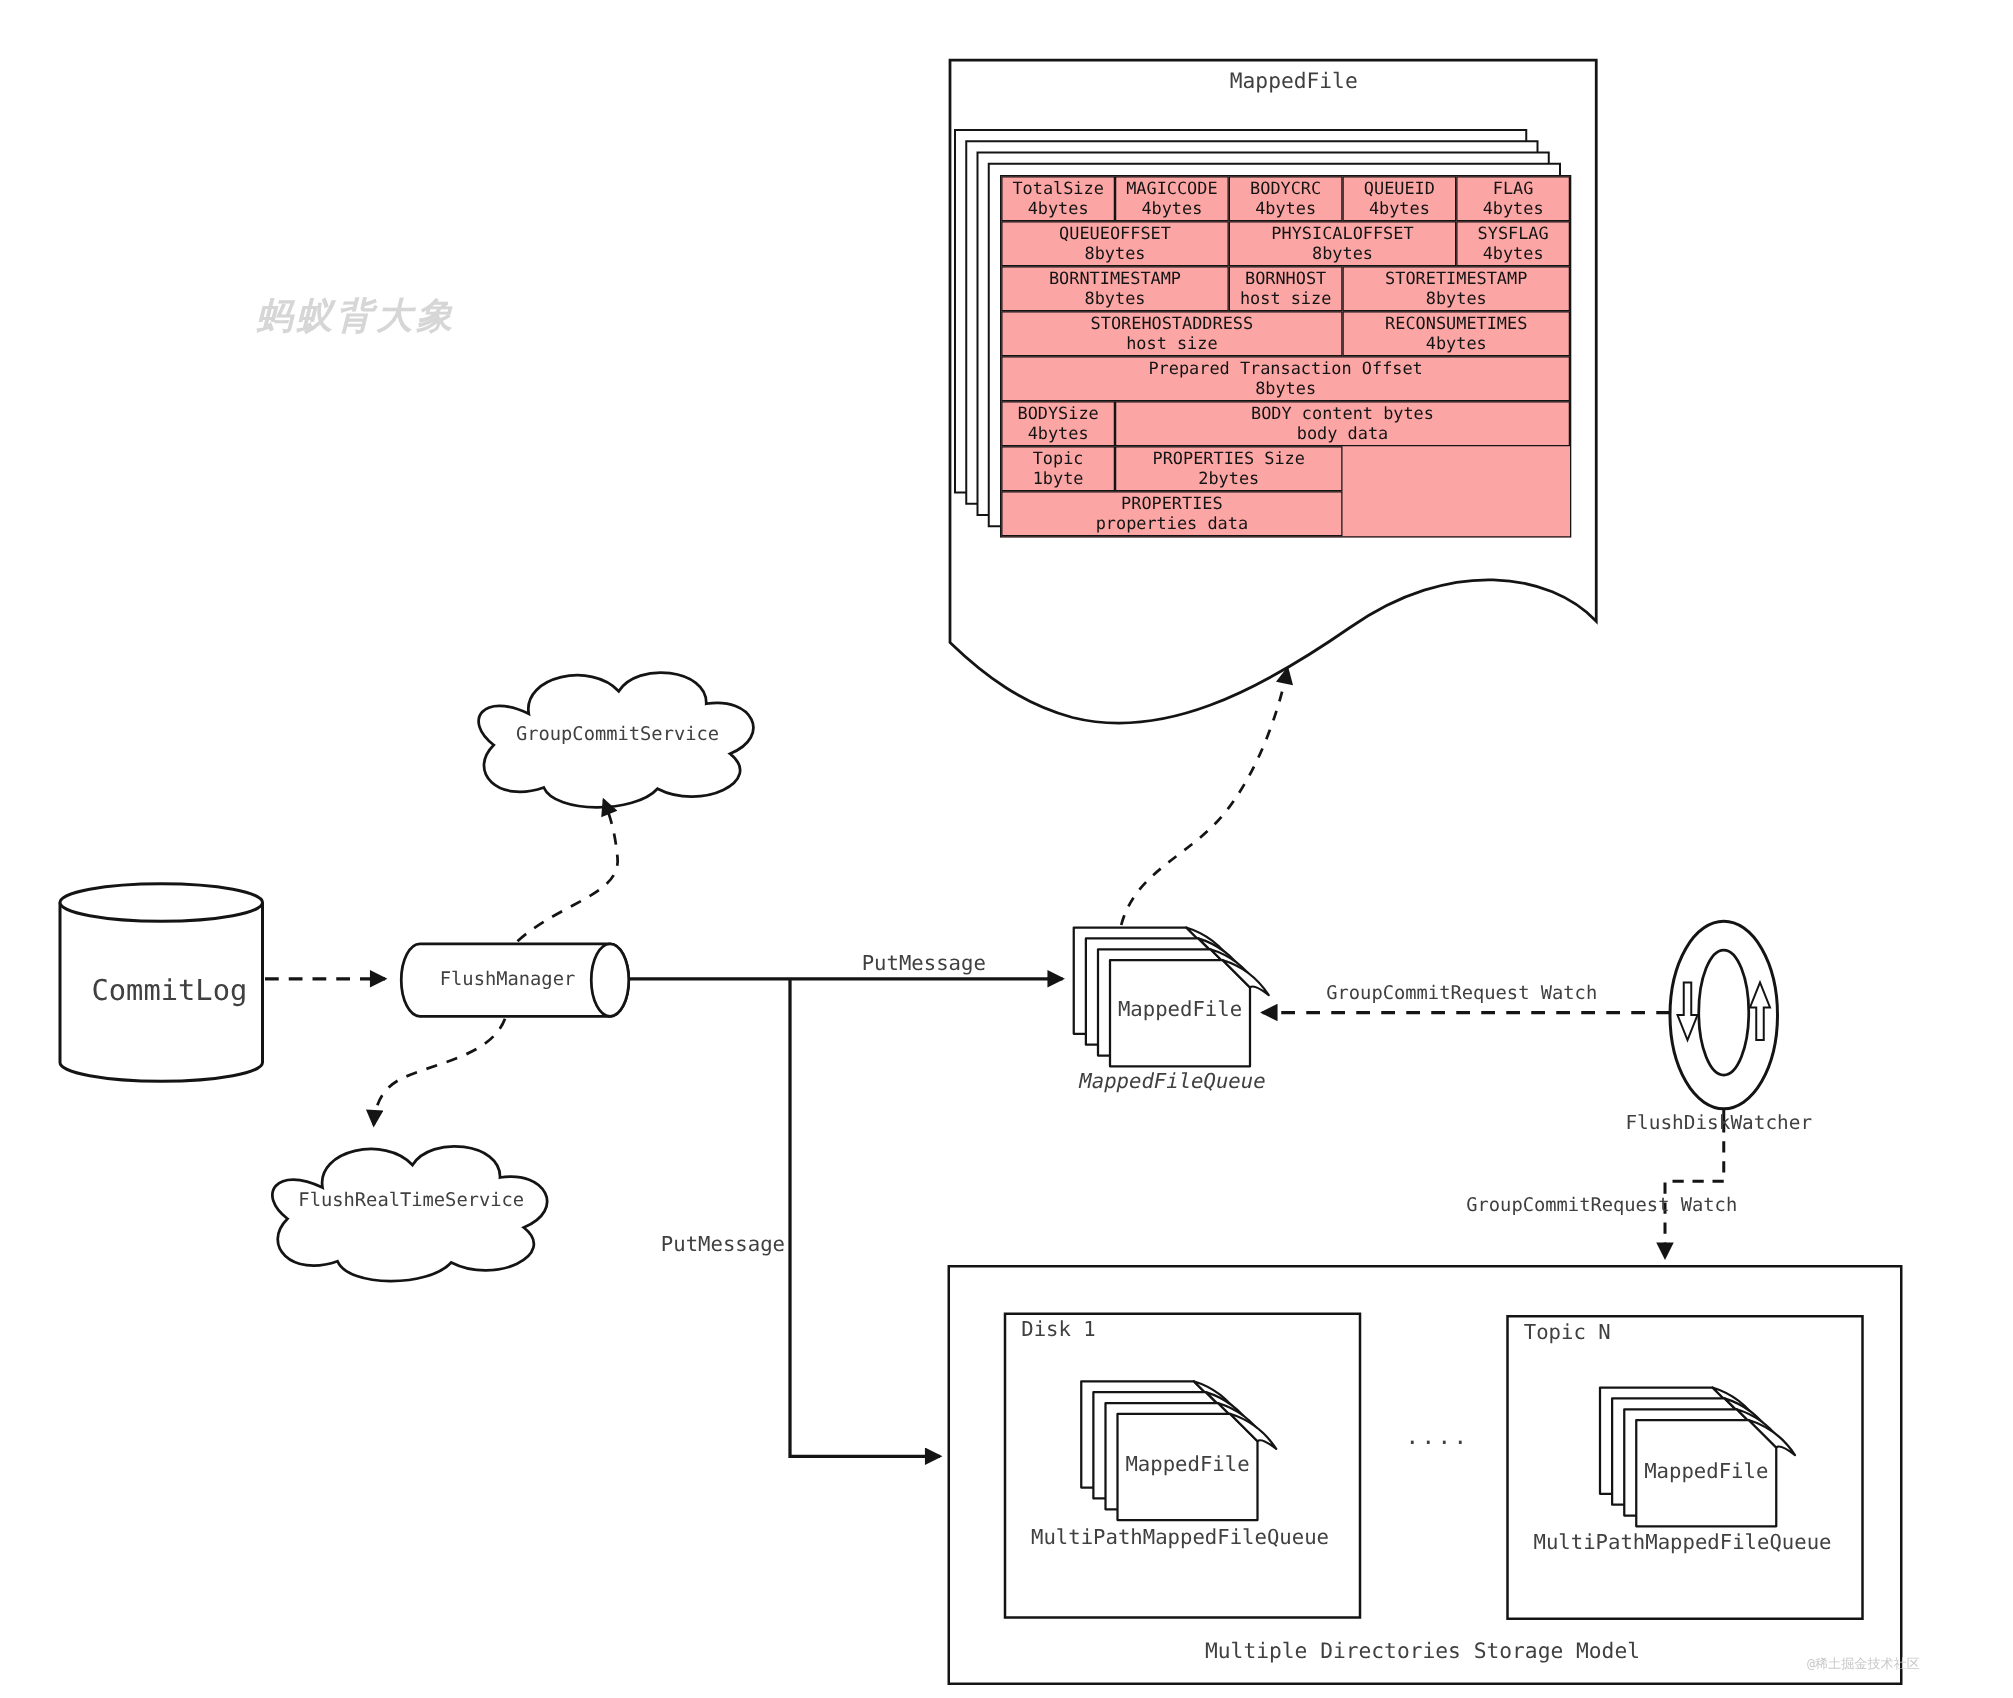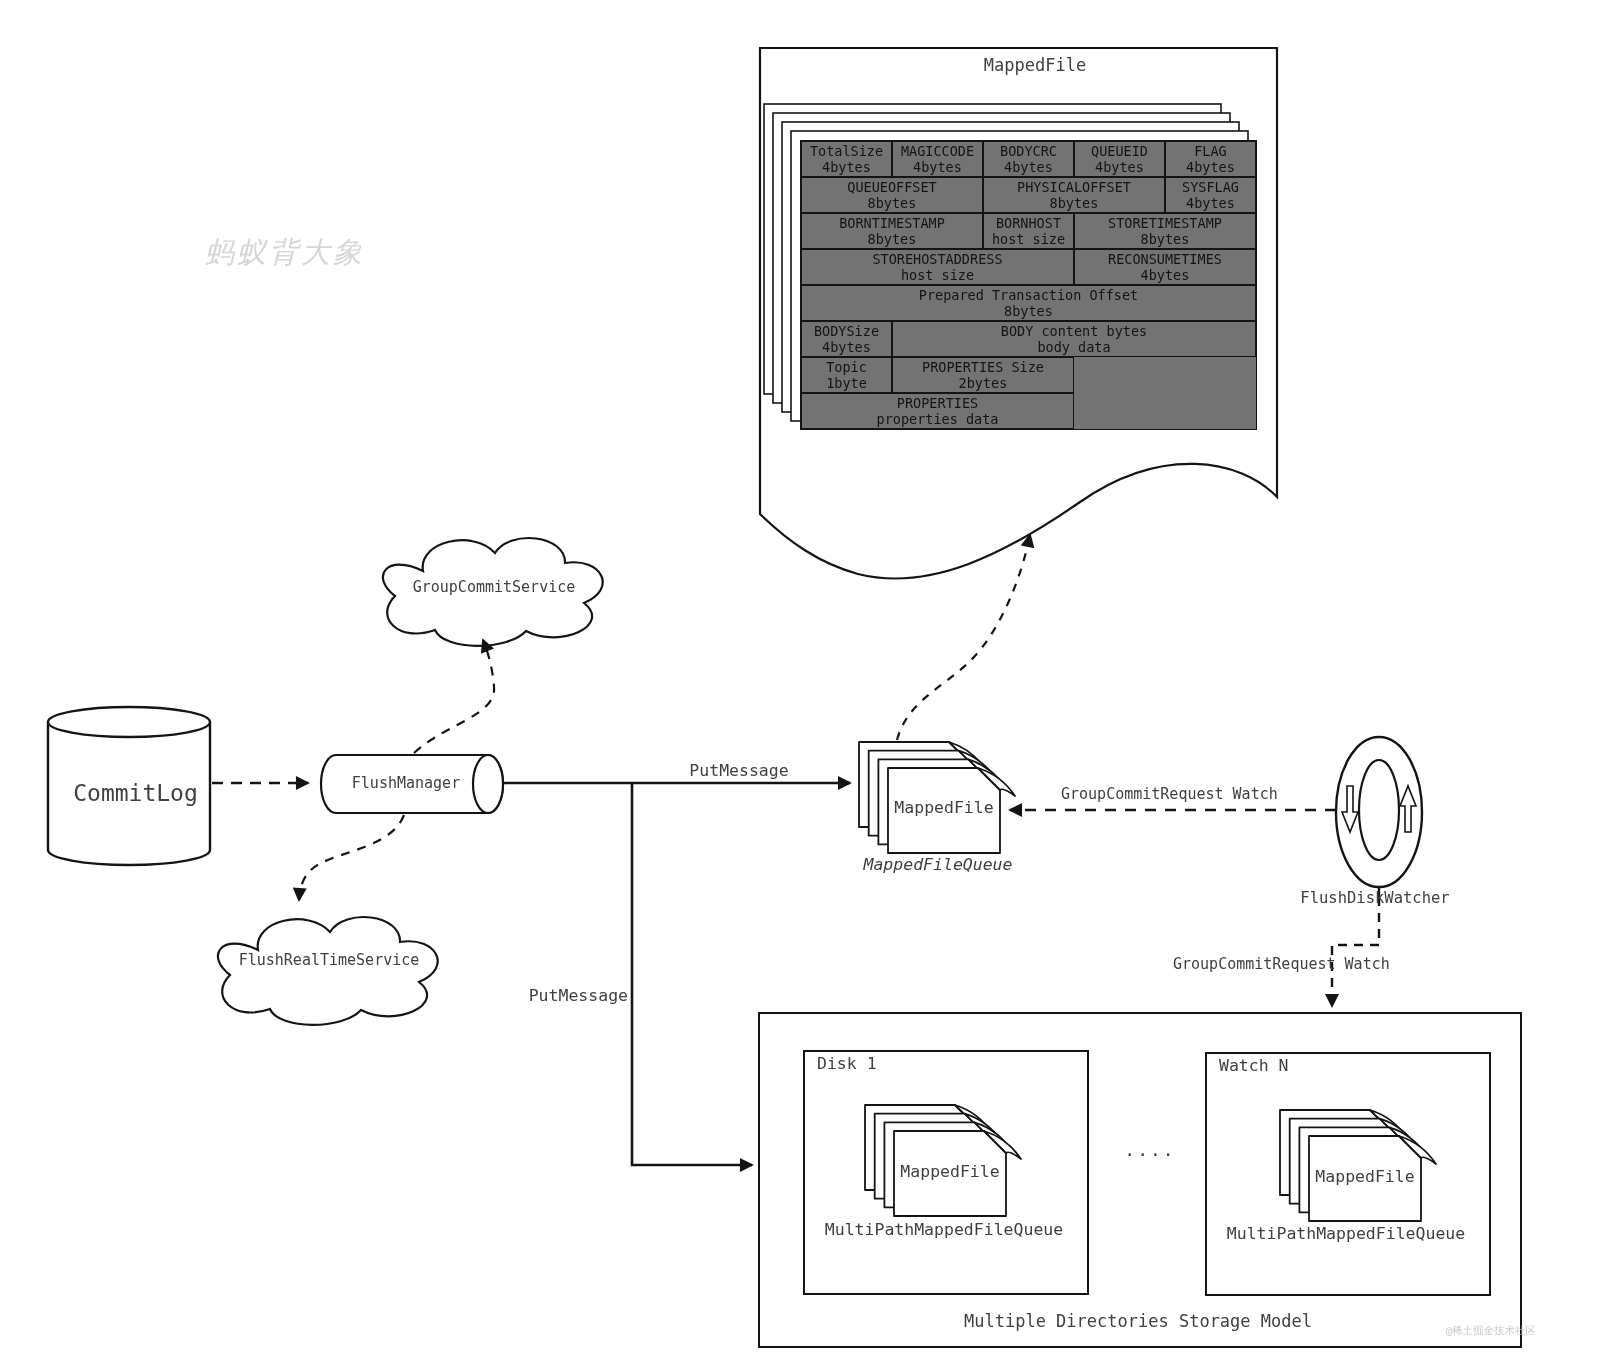--- a/index.html
+++ b/index.html
@@ -2,28 +2,28 @@
 <html><head>
 <meta charset="utf-8">
 <style>
   html,body{margin:0;padding:0;background:#ffffff;}
   #stage{position:relative;width:1610px;height:1358px;background:#ffffff;overflow:hidden;
          font-family:"DejaVu Sans Mono","Liberation Mono",monospace;color:#141414;}
   .lbl{position:absolute;text-align:center;white-space:nowrap;line-height:1.15;color:#404040;
        font-family:"DejaVu Sans Mono","Liberation Mono",monospace;z-index:3;}
   .box{position:absolute;border:2px solid #141414;background:transparent;z-index:1;}
   svg.layer{position:absolute;left:0;top:0;z-index:2;}
-  .wm-center{position:absolute;left:205px;top:233px;z-index:1;font-size:29px;font-weight:normal;
+  .wm-center{position:absolute;left:205px;top:233px;z-index:1;font-size:29px;font-weight:bold;
              font-style:italic;letter-spacing:3px;color:#d6d6d6;}
   .wm-corner{position:absolute;left:1436px;top:1324px;width:100px;font-size:10.5px;color:#c9c9c9;
              text-align:right;z-index:3;}
   
   .mf-table{position:absolute;left:800px;top:140px;width:457px;height:290px;z-index:3;
             display:grid;grid-template-columns:repeat(5,1fr);grid-auto-rows:1fr;
-            background:#737373;border:1.5px solid #141414;box-sizing:border-box;}
+            background:#fca5a5;border:1.5px solid #141414;box-sizing:border-box;}
   .mf-table .cell{border:1px solid #141414;display:flex;flex-direction:column;
                   align-items:center;justify-content:center;font-size:13.5px;line-height:16px;
                   overflow:hidden;white-space:nowrap;}
   .sp2{grid-column:span 2}.sp3{grid-column:span 3}.sp4{grid-column:span 4}.sp5{grid-column:span 5}
 </style>
 </head>
 <body>
 
 <div id="stage">
 
@@ -211,21 +211,21 @@
   <div class="lbl" style="left:838px;top:856px;width:200px;font-size:16.5px;font-style:italic;">MappedFileQueue</div>
 
   <div class="lbl" style="left:1061px;top:786px;width:200px;font-size:15px;">GroupCommitRequest Watch</div>
 
   <div class="lbl" style="left:1275px;top:890px;width:200px;font-size:15.5px;">FlushDiskWatcher</div>
 
   <div class="lbl" style="left:1173px;top:956px;width:200px;font-size:15px;">GroupCommitRequest Watch</div>
 
   <div class="lbl" style="left:817px;top:1055px;font-size:16.5px;text-align:center;">Disk 1</div>
 
-  <div class="lbl" style="left:1219px;top:1057px;font-size:16.5px;text-align:left;">Watch N</div>
+  <div class="lbl" style="left:1219px;top:1057px;font-size:16.5px;text-align:left;">Topic N</div>
 
   <div class="lbl" style="left:1100px;top:1140px;width:100px;font-size:18px;letter-spacing:2px;">....</div>
 
   <div class="lbl" style="left:894px;top:1163px;width:112px;font-size:16.5px;">MappedFile</div>
 
   <div class="lbl" style="left:1309px;top:1168px;width:112px;font-size:16.5px;">MappedFile</div>
 
   <div class="lbl" style="left:803px;top:1221px;width:282px;font-size:16.5px;">MultiPathMappedFileQueue</div>
 
   <div class="lbl" style="left:1205px;top:1225px;width:282px;font-size:16.5px;">MultiPathMappedFileQueue</div>

